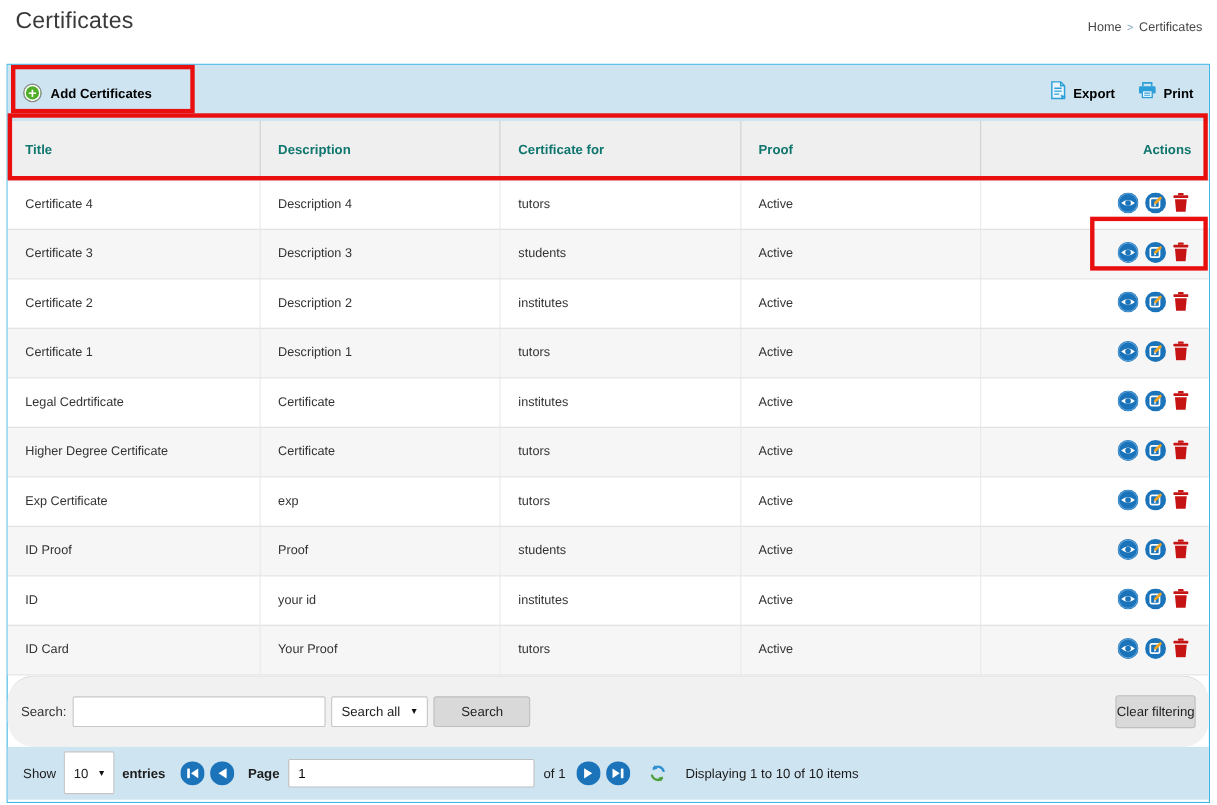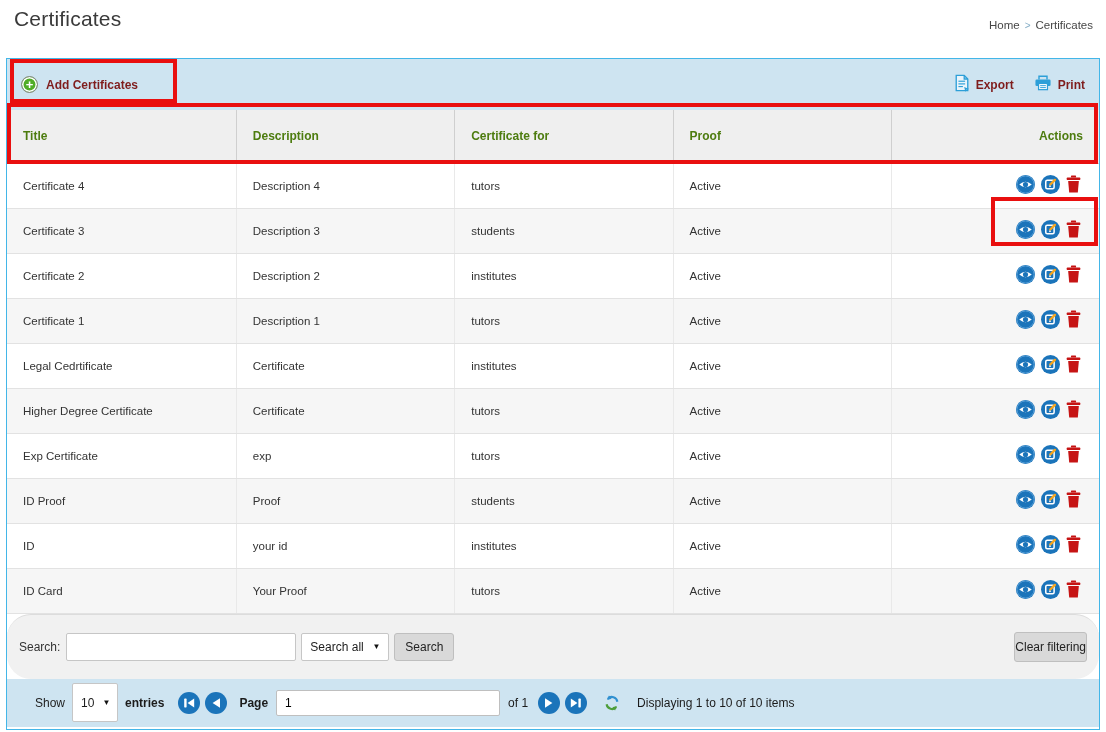--- a/index.html
+++ b/index.html
@@ -31,29 +31,29 @@
     height:51px; background:#cee4f1; display:flex; align-items:center;
     justify-content:space-between; padding:0 14px;
   }
   .add-btn { display:flex; align-items:center; gap:8px; cursor:pointer; }
   .add-icon {
     width:17px; height:17px; border-radius:50%; background:#50ad27;
     border:1px solid #8a8a8a; box-shadow:inset 0 0 0 1.5px #ffffff;
     color:#fff; font-size:13px; font-weight:bold; line-height:13px;
     display:flex; align-items:center; justify-content:center;
   }
-  .navy-label { font-size:12px; font-weight:bold; color:#7f1d1d; }
+  .navy-label { font-size:12px; font-weight:bold; color:#000000; }
   .tool-group { display:flex; align-items:center; gap:20px; }
   .tool-btn { display:flex; align-items:center; gap:6px; cursor:pointer; }
 
   
   table { width:100%; border-collapse:collapse; table-layout:fixed; }
   col.c1{width:21%} col.c2{width:20%} col.c3{width:20%} col.c4{width:20%} col.c5{width:19%}
   thead th {
-    background:#efefef; height:53px; font-size:12px; font-weight:bold; color:#4d7c0f;
+    background:#efefef; height:53px; font-size:12px; font-weight:bold; color:#0f766e;
     text-align:left; padding-left:16px; border-right:1px solid #cfcfcf;
     border-bottom:1px solid #c9c9c9;
   }
   thead th:last-child { text-align:right; padding-right:16px; border-right:none; }
   tbody td {
     height:45px; font-size:11.5px; color:#333;
     padding-left:16px; border-right:1px solid #e9e9e9; border-bottom:1px solid #e2e2e2;
     background:#fff;
   }
   tbody tr:nth-child(even) td { background:#f6f6f6; }
@@ -72,29 +72,29 @@
     margin-left:6px; padding:0 6px; font-size:12px; font-family:inherit; background:#fff;
   }
   .fake-select {
     background:#fff; border:1px solid #c6c6c6; border-radius:2px; height:28px;
     display:flex; align-items:center; justify-content:space-between;
     padding:0 8px; margin-left:5px; font-size:12px; color:#1c1c1c; cursor:pointer;
   }
   .sel-arrow { font-size:8px; color:#111; margin-left:8px; }
   .gbtn {
     height:28px; background:#d9d9d9; border:1px solid #bfbfbf; border-radius:3px;
-    font-size:12px; color:#222; padding:0 10px; margin-left:5px;
+    font-size:12px; color:#222; padding:0 24px; margin-left:5px;
     font-family:inherit; cursor:pointer;
   }
   .clear-btn { margin-left:auto; height:30px; padding:0 0; }
 
   
   .pagination {
     height:48px; background:#cee4f1; display:flex; align-items:center;
-    padding:0 28px; font-size:12px; color:#1c1c1c;
+    padding:0 14px; font-size:12px; color:#1c1c1c;
   }
   .pg-select { width:46px; height:39px; margin-left:7px; }
   .pg-label { margin-left:7px;font-weight:bold; }
   .circle-btn { width:22px; height:22px; cursor:pointer; display:inline-block; }
   .circle-btn svg { display:block; }
   .nav-group { display:flex; align-items:center; gap:5px; margin-left:14px; }
   .page-input {
     width:224px; height:26px; border:1px solid #bfbfbf; border-radius:2px;
     margin-left:8px; padding:0 8px; font-size:12px; font-family:inherit; background:#fff;
   }

